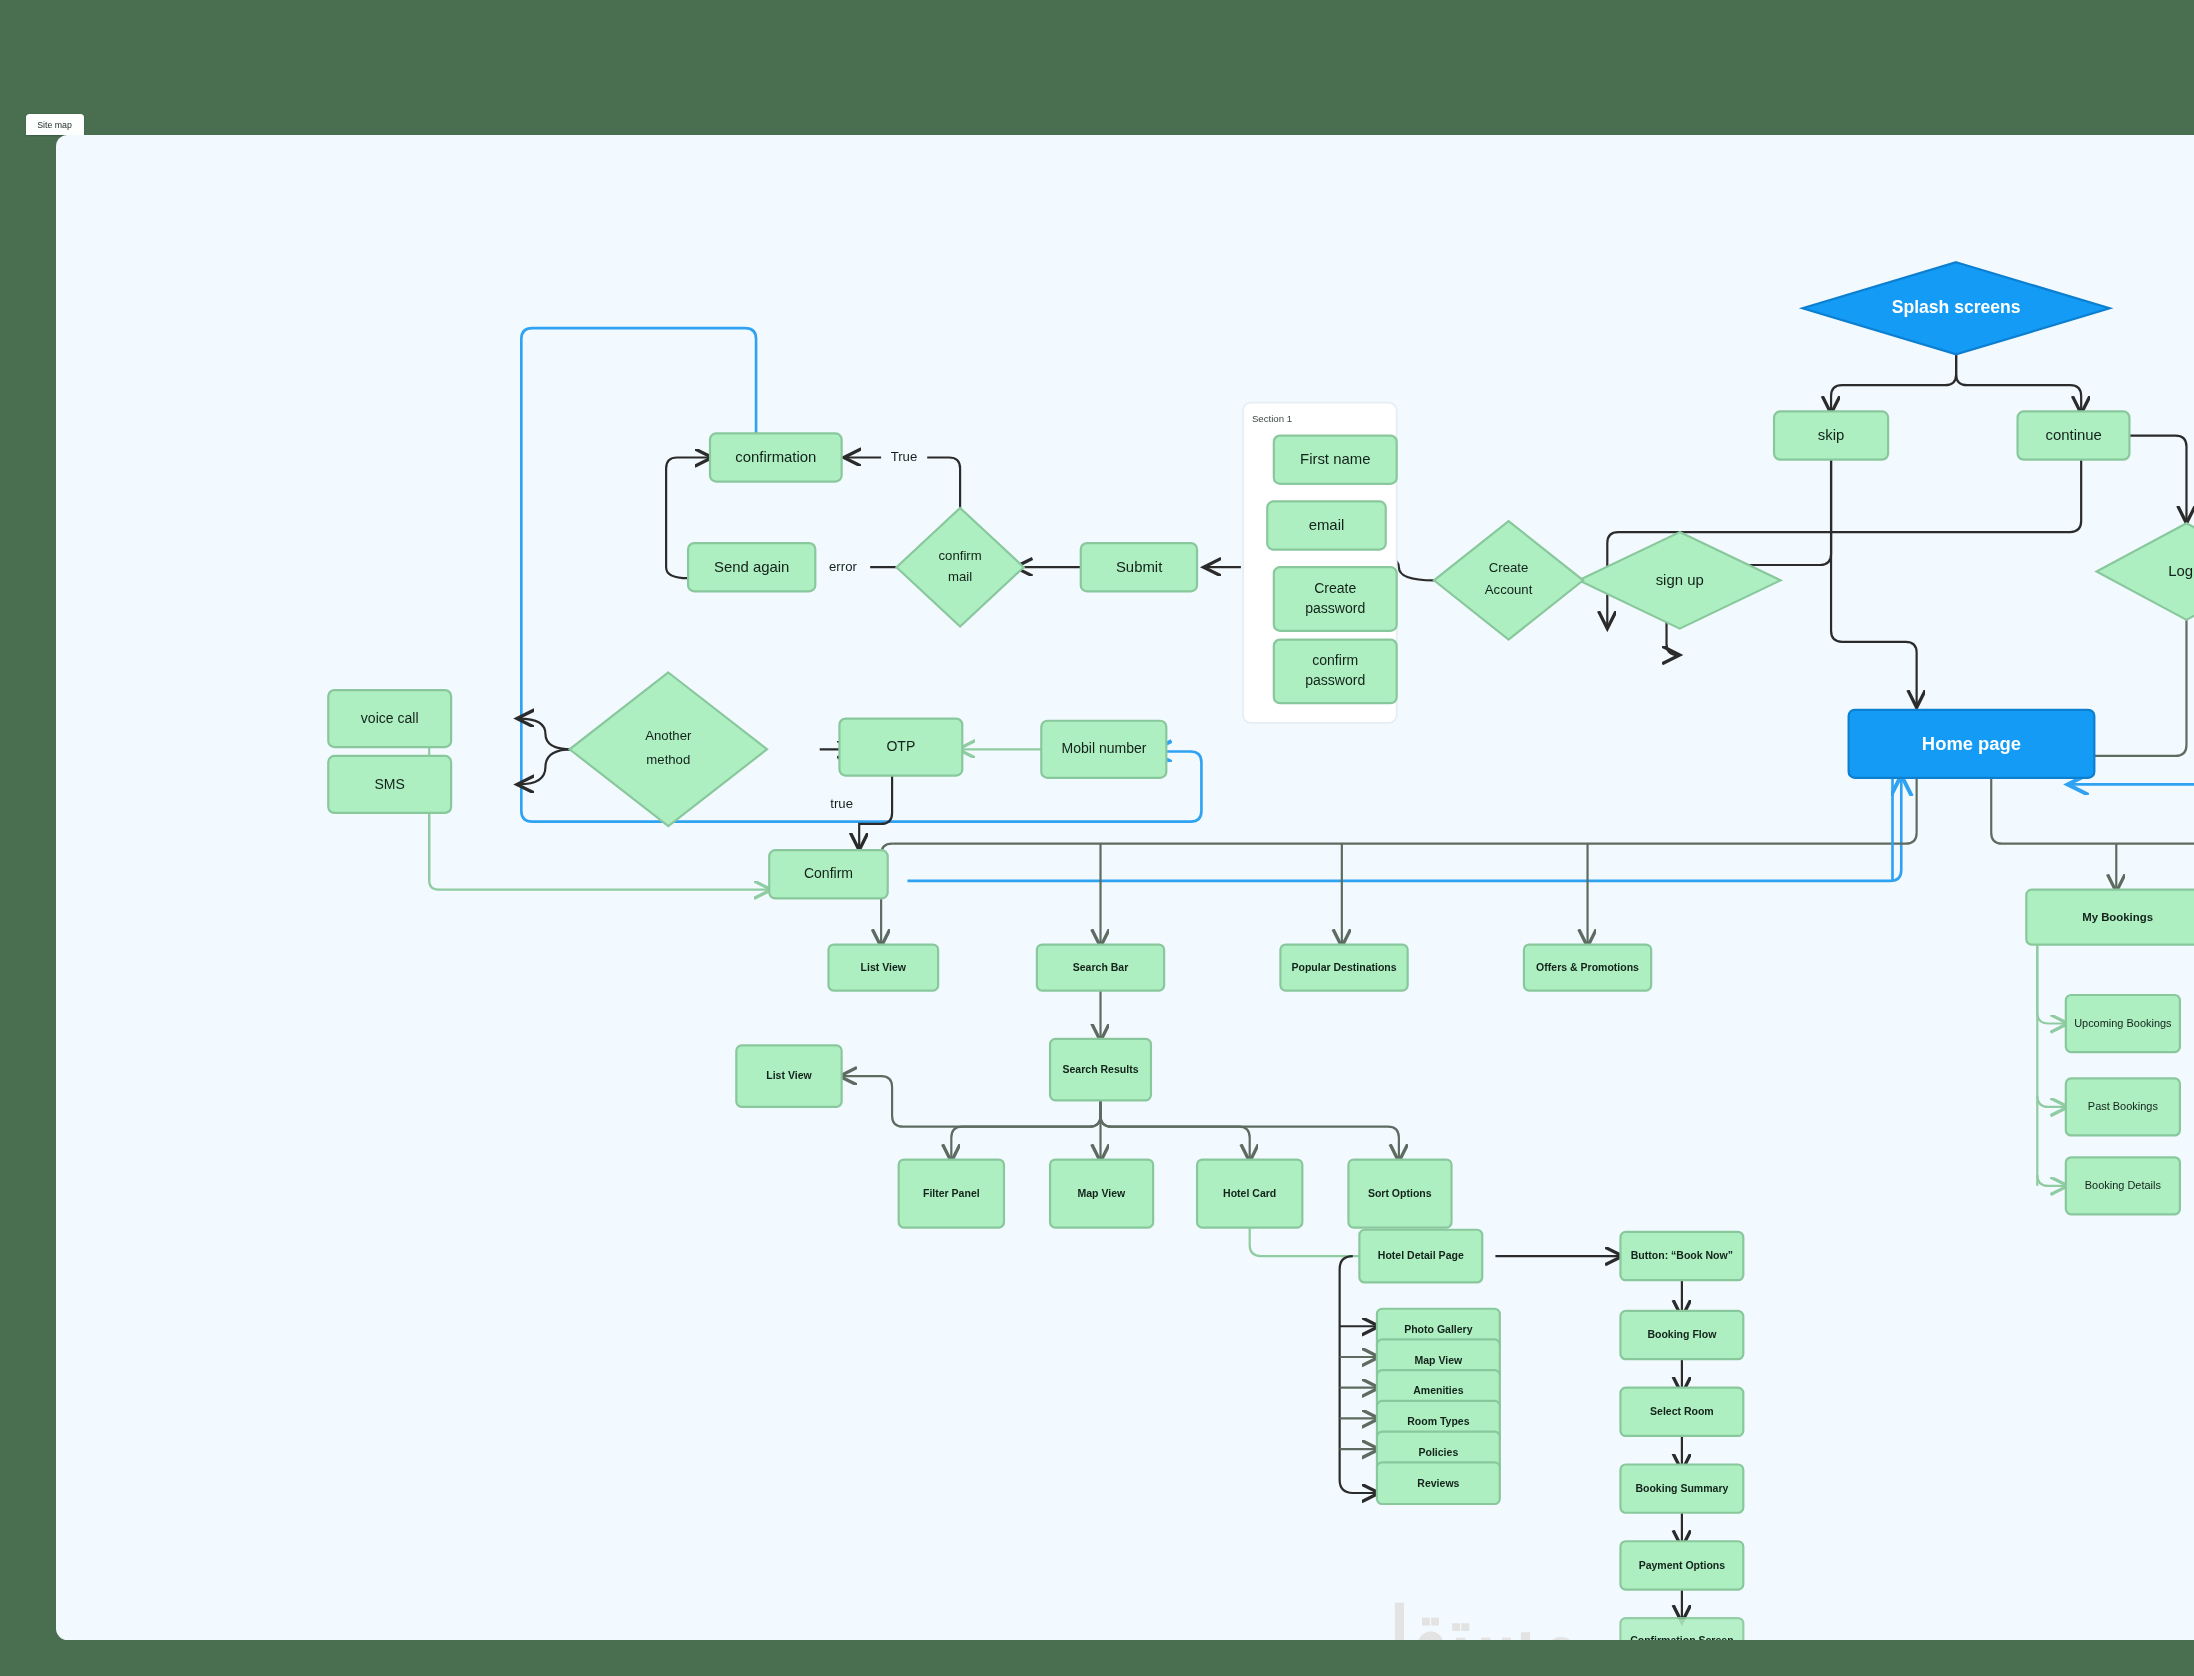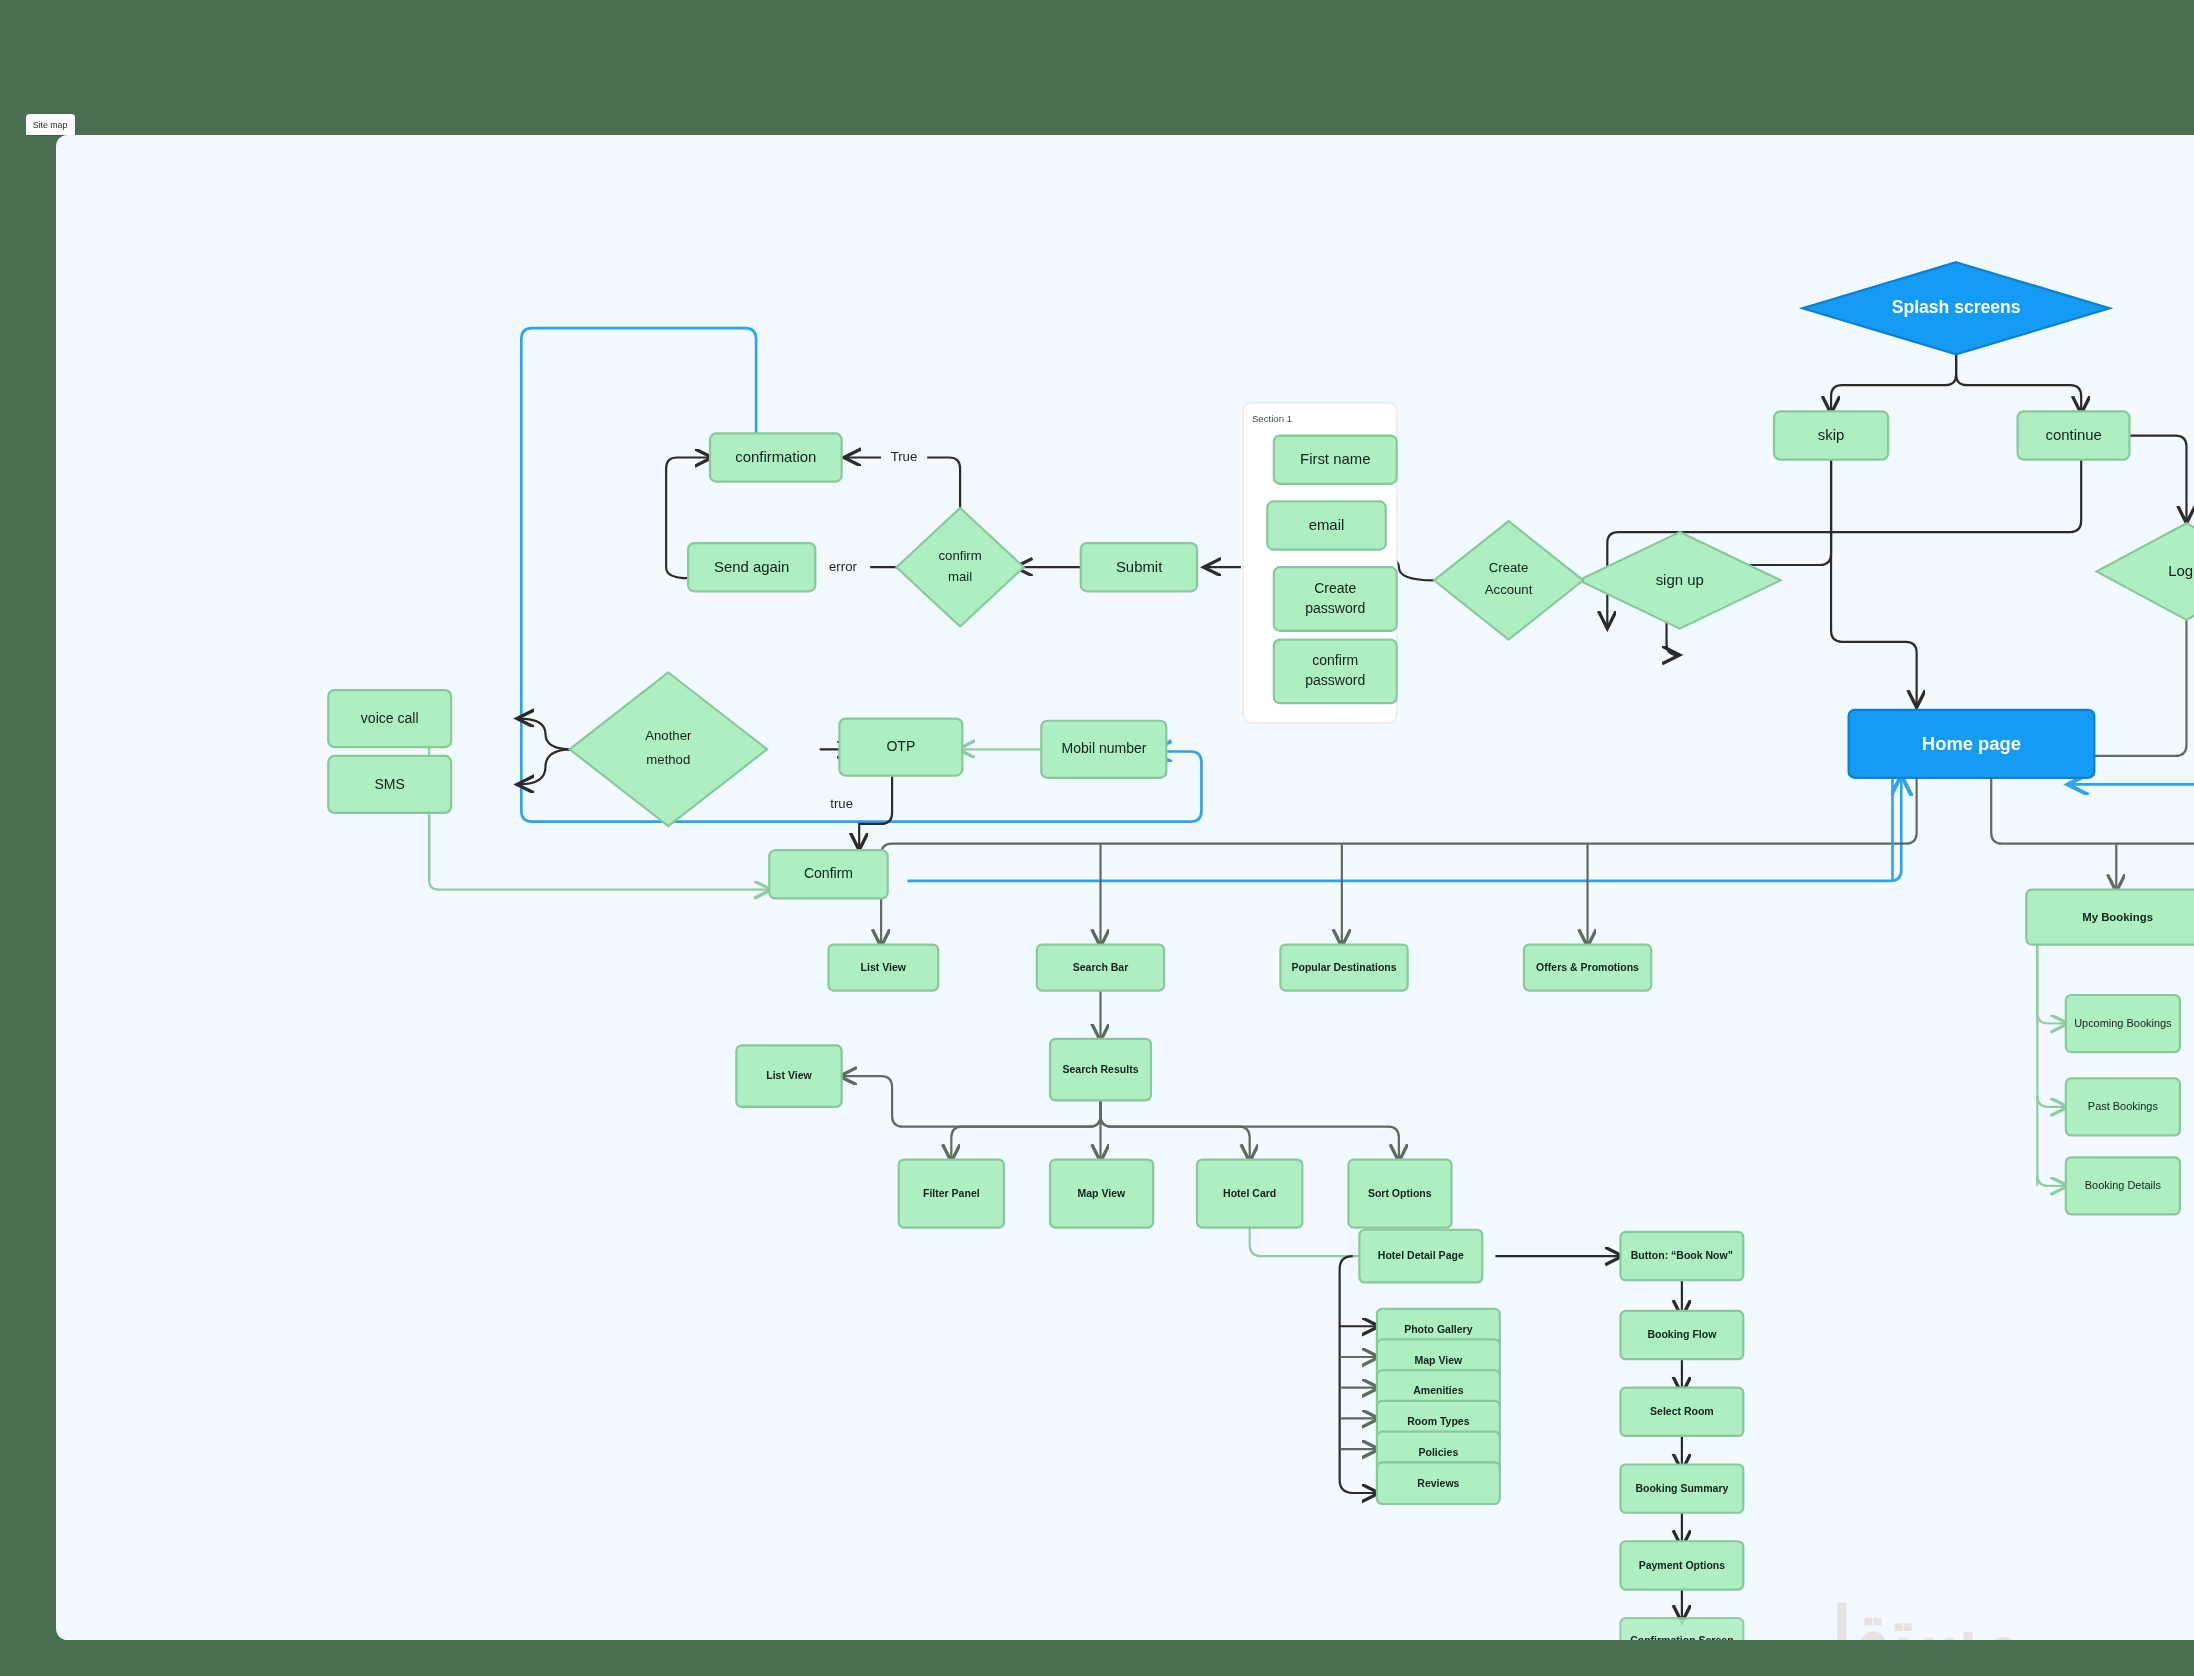--- a/index.html
+++ b/index.html
@@ -1,22 +1,22 @@
 <!DOCTYPE html>
 <html style="font-size:7px"><head>
 <meta charset="utf-8">
 <style>
   html,body{margin:0;padding:0;background:#4a6e50;}
   body{font-family:"Liberation Sans", sans-serif;}
   #stage{position:relative;width:3349px;height:1676px;background:#4a6e50;overflow:hidden;}
-  #tab{position:absolute;left:25.5px;top:114px;width:49px;height:21px;background:#fdfefe;border-radius:3.5px 3.5px 0 0;
+  #tab{position:absolute;left:25.5px;top:114px;width:58px;height:21px;background:#fdfefe;border-radius:3.5px 3.5px 0 0;
        display:flex;align-items:center;justify-content:center;font-size:8.8px;color:#1d2b22;box-shadow:0 0.4px 1.3px rgba(0,0,0,.18);}
   #canvas{position:absolute;left:56px;top:135px;width:3243px;height:1505px;background:#f3faff;border-radius:11.4px;overflow:hidden;}
   #fig{position:absolute;left:0;top:0;width:3243px;height:1505px;}
-  .wm{position:absolute;left:1299px;top:1461px;width:667px;text-align:right;color:#e3e3e3;
+  .wm{position:absolute;left:1299px;top:1461px;width:667px;text-align:left;color:#e3e3e3;
       font-size:66px;font-weight:700;letter-spacing:0.9px;pointer-events:none;user-select:none;line-height:1.05;}
   .wm .ar{font-size:75px;}
   .node text{dominant-baseline:middle;text-anchor:middle;fill:#13221a;}
   .node rect,.node polygon{stroke-width:5;}
   .g rect,.g polygon{fill:#aeefc2;stroke:#89c79c;}
   .b rect,.b polygon{fill:#139bf5;stroke:#0d7fd1;}
   .b text{fill:#ffffff;font-weight:700;}
   .sec{fill:#ffffff;stroke:#e7eef2;stroke-width:4;}
   .edge{fill:none;stroke:#2b2b2b;stroke-width:5;}
   .edge.gr{stroke:#8fcca2;}

